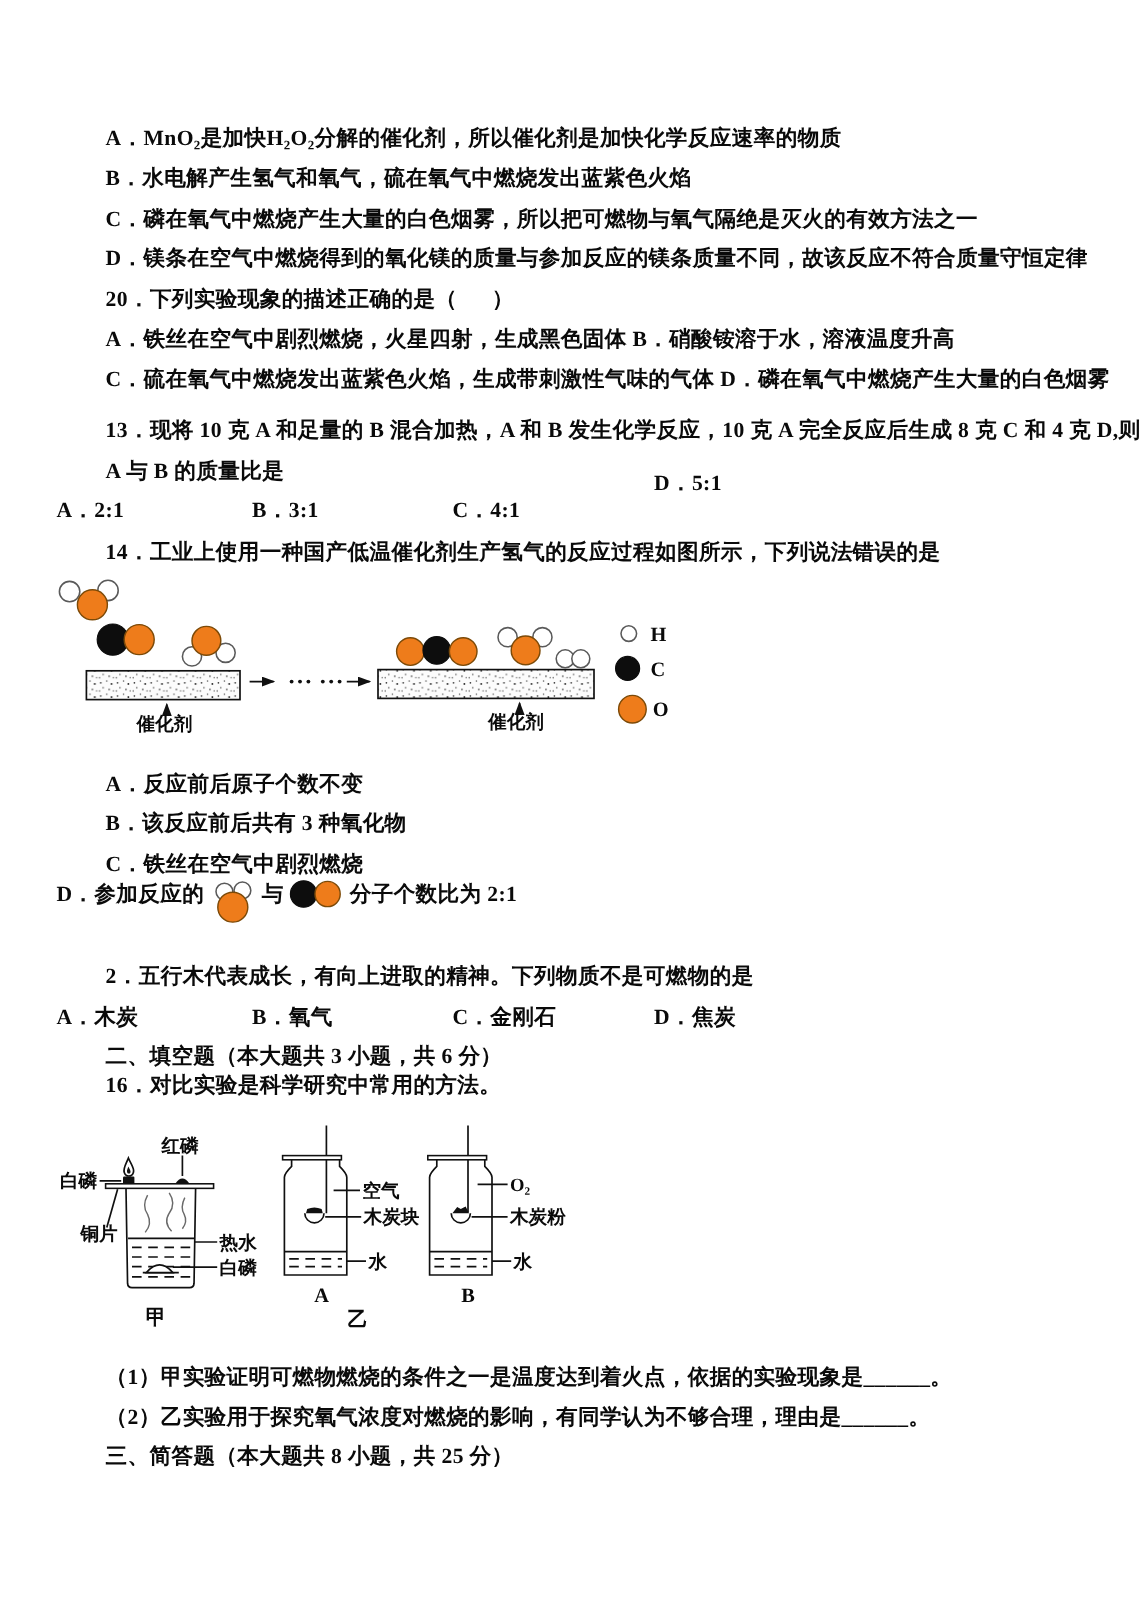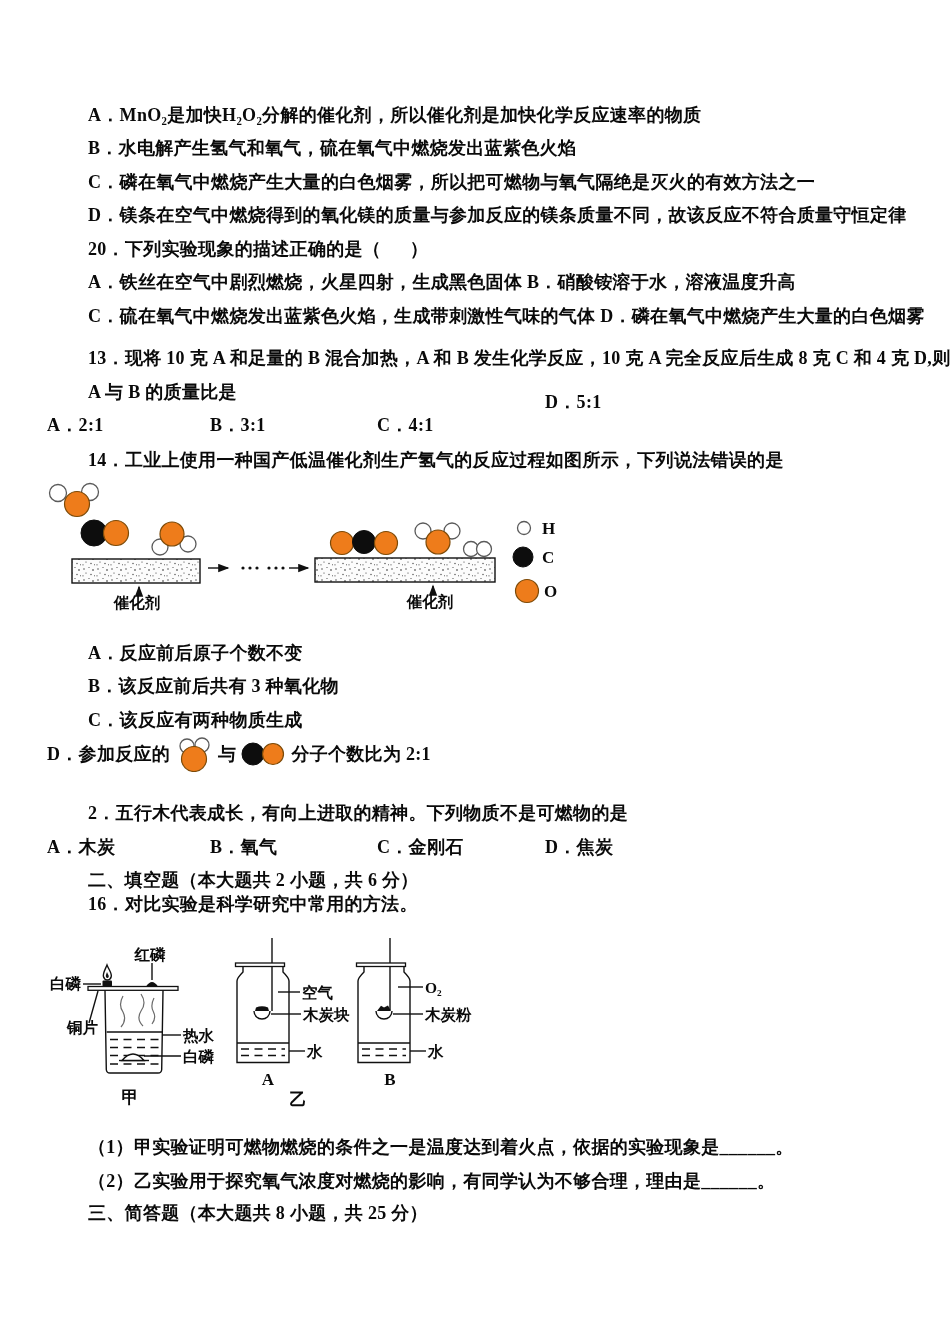--- a/index.html
+++ b/index.html
@@ -4,21 +4,21 @@
 <style>
   html,body{margin:0;padding:0;}
   body{
     position:relative;width:950px;height:1344px;background:#ffffff;overflow:hidden;
     font-family:"Liberation Serif","DejaVu Serif",serif;color:#0a0a0a;
   }
   .t{position:absolute;left:47px;white-space:pre;font-size:18px;font-weight:600;
      line-height:24px;letter-spacing:.3px;margin-left:41px;}
   .opt{position:absolute;white-space:pre;font-size:18px;font-weight:700;letter-spacing:.3px;}
   .abs{position:absolute;}
-  .dline{position:absolute;left:47px;top:733px;height:42px;display:flex;align-items:center;
+  .dline{position:absolute;left:47px;top:733px;height:42px;display:flex;
          gap:5px;font-size:18px;font-weight:600;white-space:pre;letter-spacing:.3px;}
   
   .lbl{font-family:"Liberation Serif","DejaVu Serif",serif;font-size:15.5px;font-weight:600;fill:#0a0a0a;}
   .cap{font-family:"Liberation Serif","DejaVu Serif",serif;font-size:17px;font-weight:700;fill:#0a0a0a;}
   .leg{font-family:"Liberation Serif","DejaVu Serif",serif;font-size:17px;font-weight:600;fill:#0a0a0a;}
   .dia{stroke:#101010;stroke-width:1.4;fill:none;}
   .vap{stroke:#6a6a6a;stroke-width:1.2;fill:none;}
   .dash{stroke-dasharray:8 5.5;}
   .h{fill:#ffffff;stroke:#5a5a5a;stroke-width:1.3;}
   .c{fill:#0d0d0d;stroke:#0d0d0d;stroke-width:1;}
@@ -118,21 +118,21 @@
     <text class="leg" x="502" y="56">H</text>
     <circle class="c" cx="483" cy="79" r="10"></circle>
     <text class="leg" x="502" y="85">C</text>
     <circle class="o" cx="487" cy="113" r="11.5" fill="#EE7C1B"></circle>
     <text class="leg" x="504" y="119">O</text>
   </g>
 </svg>
 
 <div class="t" style="top:641px">A．反应前后原子个数不变</div>
 <div class="t" style="top:674px">B．该反应前后共有 3 种氧化物</div>
-<div class="t" style="top:708px">C．该反应有两种物质生成</div>
+<div class="t" style="top:708px">C．铁丝在空气中剧烈燃烧</div>
 
 <div class="dline">
   <span>D．参加反应的</span>
   <svg width="38" height="36" viewBox="0 0 38 36">
     <circle class="h" cx="12" cy="10" r="7"></circle>
     <circle class="h" cx="27" cy="9" r="7"></circle>
     <circle class="o" cx="19" cy="23" r="12.5" fill="#EE7C1B"></circle>
   </svg>
   <span>与</span>
   <svg width="45" height="24" viewBox="0 0 45 24">
@@ -141,21 +141,21 @@
   </svg>
   <span>分子个数比为 2:1</span>
 </div>
 
 <div class="t" style="top:801px">2．五行木代表成长，有向上进取的精神。下列物质不是可燃物的是</div>
 <span class="opt" style="left:47px;top:835px">A．木炭</span>
 <span class="opt" style="left:210px;top:835px">B．氧气</span>
 <span class="opt" style="left:377px;top:835px">C．金刚石</span>
 <span class="opt" style="left:545px;top:835px">D．焦炭</span>
 
-<div class="t" style="top:868px">二、填空题（本大题共 2 小题，共 6 分）</div>
+<div class="t" style="top:868px">二、填空题（本大题共 3 小题，共 6 分）</div>
 <div class="t" style="top:892px">16．对比实验是科学研究中常用的方法。</div>
 
 <svg class="abs" style="left:10px;top:928px" width="470" height="190" viewBox="0 0 470 190">
 
   <g>
     <text class="lbl" text-anchor="middle" x="140" y="32">红磷</text>
     <line class="dia" x1="142" y1="35" x2="142" y2="52"></line>
     <path d="M136,58.5 Q142,49.5 148,58.5 Z" fill="#101010"></path>
 
     <text class="lbl" x="40" y="61">白磷</text>

